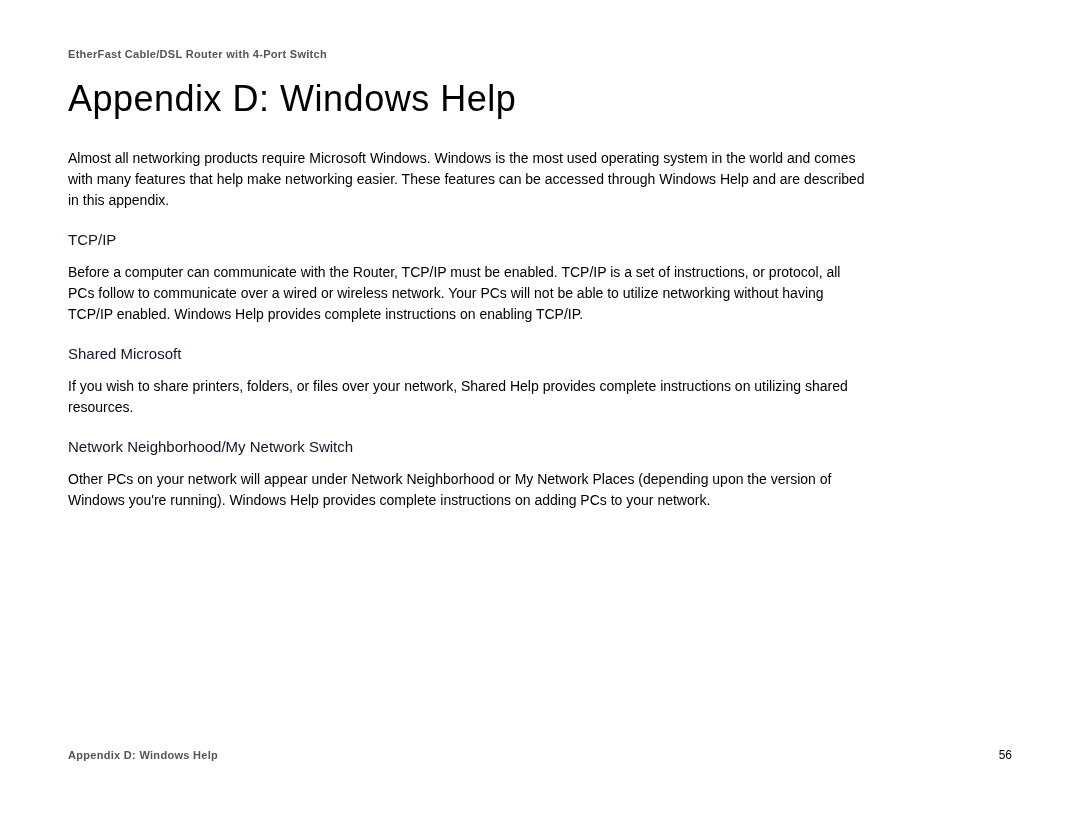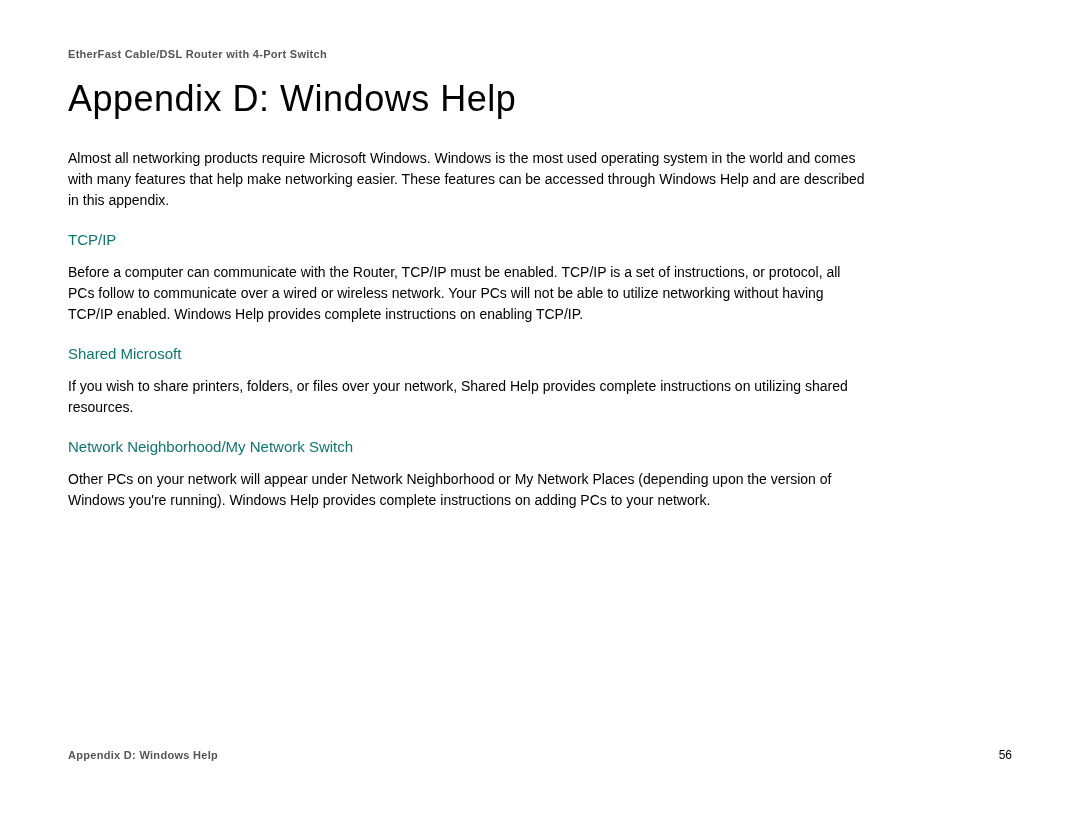--- a/index.html
+++ b/index.html
@@ -33,21 +33,21 @@
     .body-text {
       font-size: 14px;
       line-height: 1.5;
       color: #000000;
       max-width: 800px;
       margin-bottom: 20px;
     }
     .section-heading {
       font-size: 15px;
       font-weight: normal;
-      color: #0f766e;
+      color: #0f172a;
       margin-bottom: 14px;
     }
     .footer {
       position: absolute;
       bottom: 72px;
       left: 68px;
       right: 68px;
       display: flex;
       justify-content: space-between;
       align-items: center;

